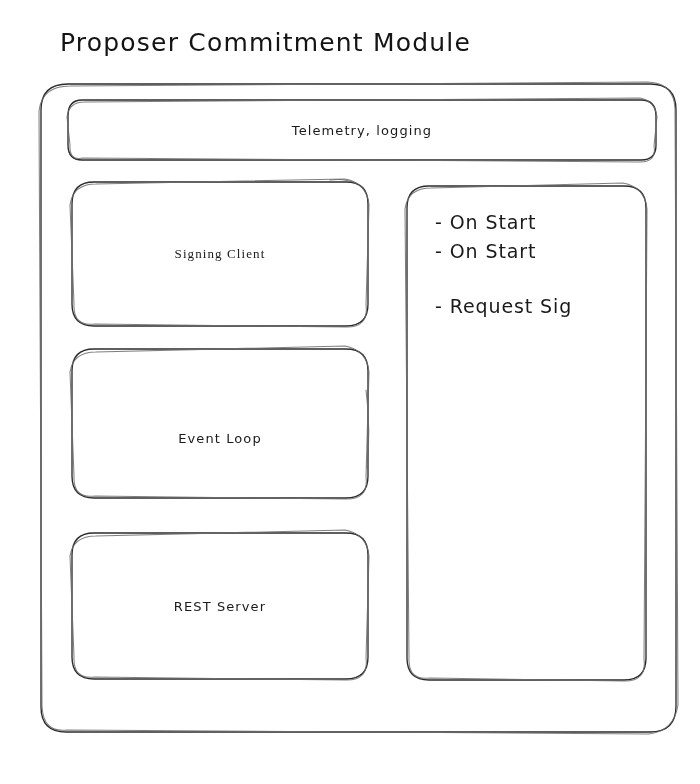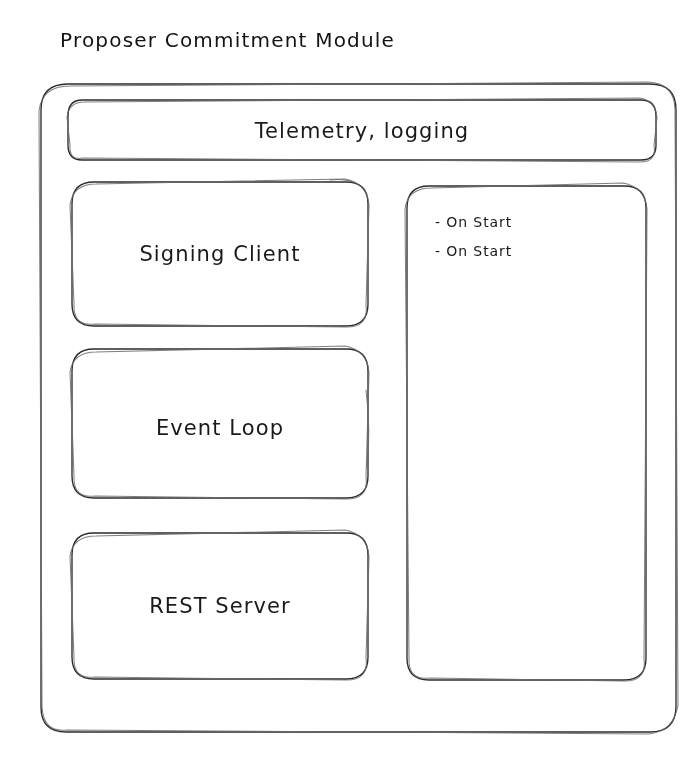--- a/index.html
+++ b/index.html
@@ -47,57 +47,57 @@
     color: #1a1a1a;
     font-family: "DejaVu Sans", sans-serif;
     font-weight: 400;
     white-space: nowrap;
     letter-spacing: 0.6px;
   }
 
   #page-title {
     left: 60px;
     top: 28px;
-    font-size: 20px;
+    font-size: 25px;
     letter-spacing: 1.2px;
     color: #141414;
   }
 
   .box-label {
     position: absolute;
     display: flex;
     align-items: center;
     justify-content: center;
     color: #1a1a1a;
-    font-size: 21px;
+    font-size: 13px;
     letter-spacing: 1.1px;
     text-align: right;
   }
 
   #telemetry-box   { left: 68px;  top: 100px; width: 588px; height: 61px; }
-  #signing-box     { left: 72px;  top: 182px; width: 296px; height: 144px; }
-  #eventloop-box   { left: 72px;  top: 353px; width: 296px; height: 149px; }
+  #signing-box     { left: 72px;  top: 182px; width: 296px; height: 144px; font-family: Liberation Serif, serif; }
+  #eventloop-box   { left: 72px;  top: 364px; width: 296px; height: 149px; }
   #rest-box        { left: 72px;  top: 533px; width: 296px; height: 146px; }
 
   #ops-panel {
     position: absolute;
     left: 407px;
     top: 186px;
     width: 239px;
     height: 494px;
   }
   .ops-list {
     position: absolute;
     left: 28px;
     top: 22px;
     width: 200px;
   }
   .ops-item {
     display: block;
-    font-size: 14px;
+    font-size: 19px;
     line-height: 29px;
     color: #1a1a1a;
     letter-spacing: 0.9px;
     white-space: nowrap;
   }
   .ops-gap { height: 26px; }
 </style>
 </head>
 <body>
 
@@ -142,16 +142,17 @@
 
   <div class="box-label" id="rest-box">
     <span>REST Server</span>
   </div>
 
   <div id="ops-panel">
     <div class="ops-list">
       <span class="ops-item">- On Start</span>
       <span class="ops-item">- On Start</span>
       <div class="ops-gap"></div>
+      <span class="ops-item">- Request Sig</span>
     </div>
   </div>
 
 </div>
 
 </body></html>

